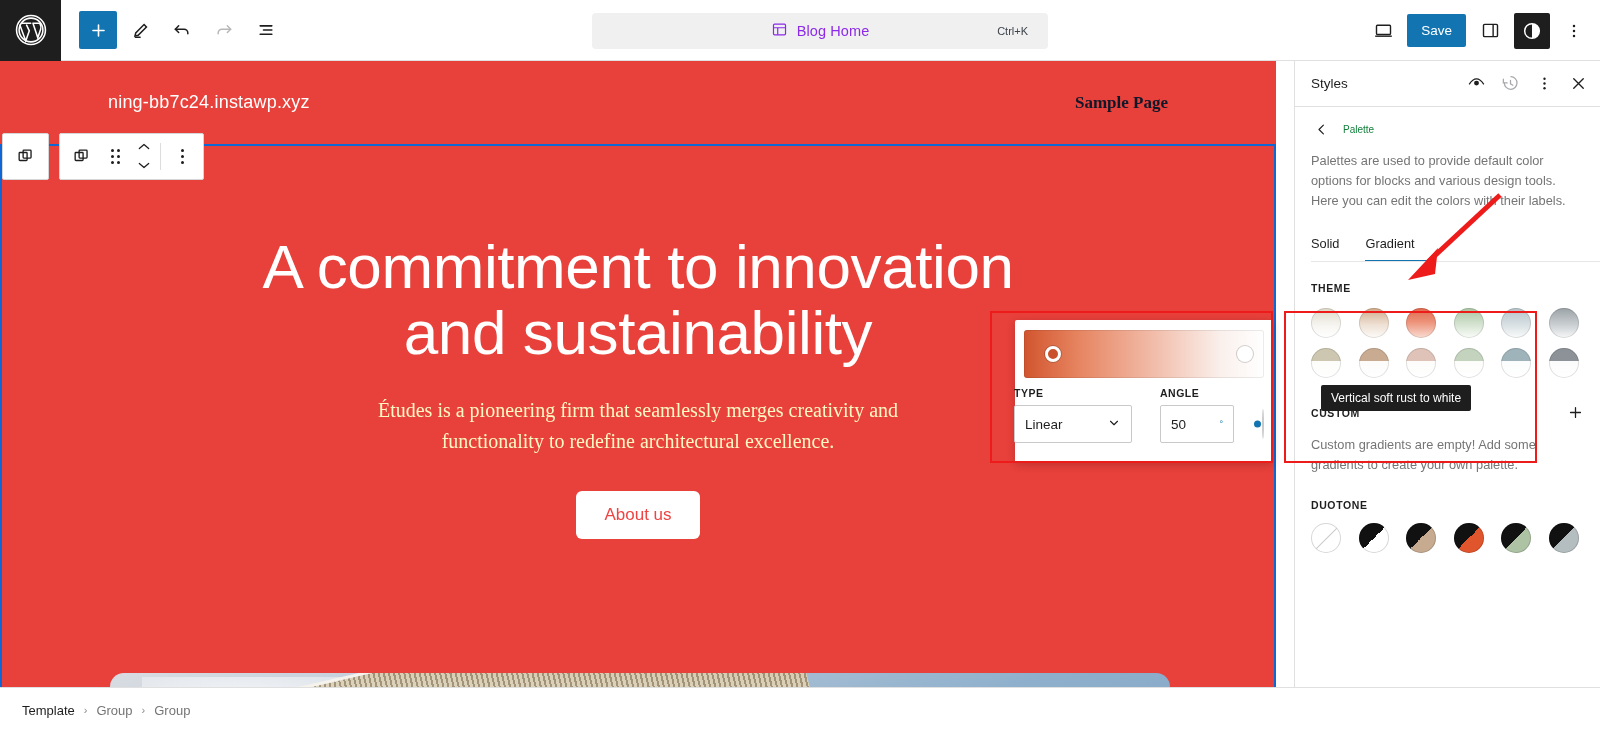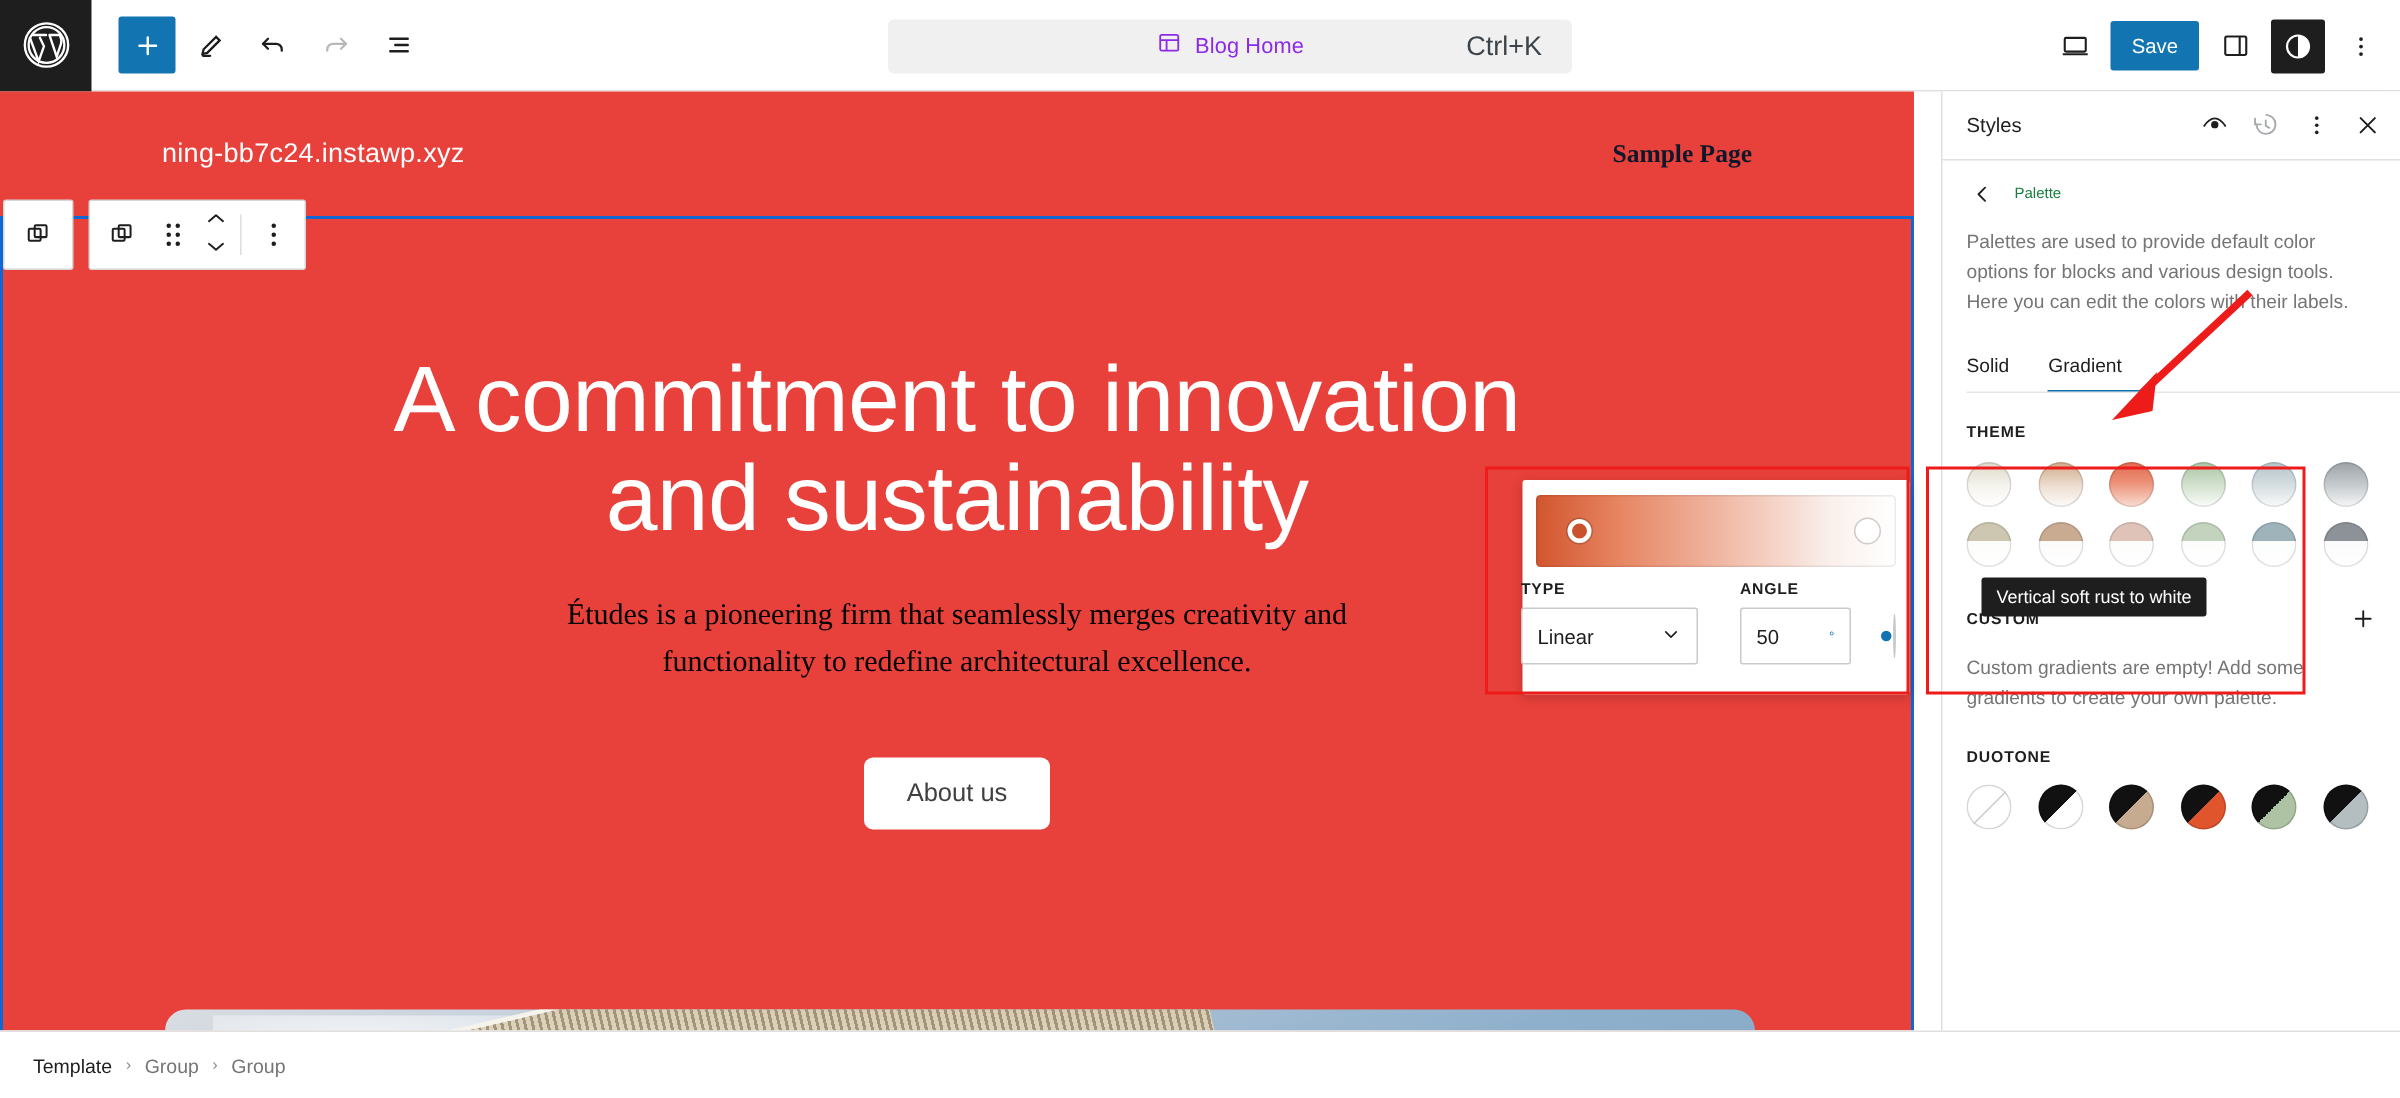--- a/index.html
+++ b/index.html
@@ -35,21 +35,21 @@
     position: absolute; left: 592px; top: 13px; width: 456px; height: 36px;
     background: #f0f0f0; border-radius: 4px;
     display: flex; align-items: center; justify-content: center; cursor: pointer;
   }
   .doc-title-inner { display: flex; align-items: center; gap: 9px; }
   .doc-title-text {
     color: #8c2ae8; font-size: 14.5px; letter-spacing: .1px;
   }
   .doc-shortcut {
     position: absolute; right: 20px; top: 50%; transform: translateY(-50%);
-    color: #3c434a; font-size: 18px;
+    color: #3c434a; font-size: 11px;
   }
 
   .tb-right {
     position: absolute; right: 8px; top: 0; height: 61px;
     display: flex; align-items: center; gap: 6px;
   }
   .save-btn {
     background: #1275b1; color: #fff; border: none; border-radius: 2px;
     height: 33px; padding: 0 14px; font-size: 13.5px; cursor: pointer;
     font-family: "Liberation Sans", sans-serif;
@@ -83,25 +83,25 @@
   }
   .hero {
     position: absolute; left: 0; top: 0; width: 100%;
     padding-top: 88px; text-align: center;
   }
   .hero h1 {
     color: #fff; font-size: 62px; line-height: 1.06; font-weight: 400;
     letter-spacing: -.4px; font-family: "Liberation Sans", sans-serif;
   }
   .hero p {
-    color: #000000; font-size: 20px; line-height: 1.55; margin: 30px auto 0;
+    color: #fef9c3; font-size: 20px; line-height: 1.55; margin: 30px auto 0;
     max-width: 560px; font-family: "Liberation Serif", serif;
   }
   .about-btn {
-    display: inline-block; margin-top: 48px; background: #fff; color: #404040;
+    display: inline-block; margin-top: 34px; background: #fff; color: #ef4444;
     border: none; border-radius: 6px; padding: 14px 28px; font-size: 17px;
     cursor: pointer; font-family: "Liberation Sans", sans-serif;
   }
   .hero-image {
     position: absolute; left: 108px; top: 527px; width: 1060px; height: 180px;
     border-radius: 14px; overflow: hidden;
     background: linear-gradient(160deg, #d9dde2 0%, #b9c9da 28%, #8fb0cc 60%, #7ba2c4 100%);
   }
   .hero-image .bldg {
     position: absolute; left: -2%; bottom: -58%; width: 72%; height: 120%;

